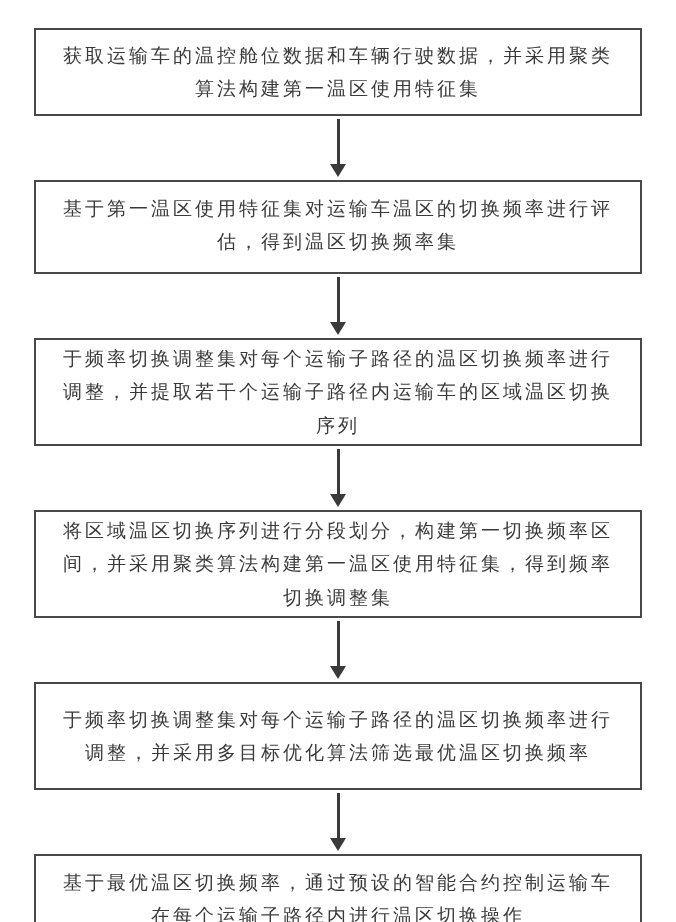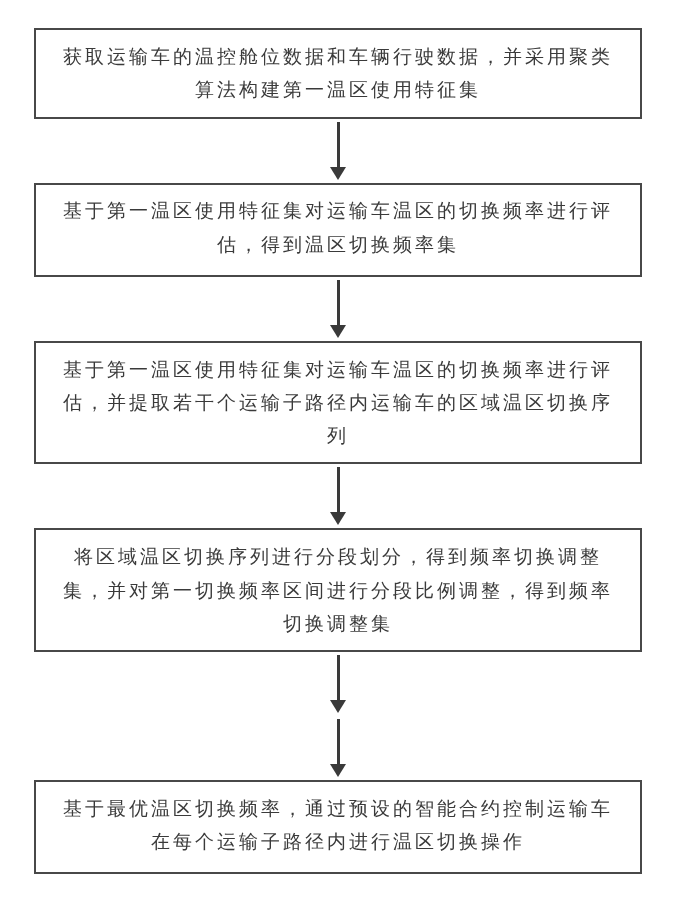--- a/index.html
+++ b/index.html
@@ -82,37 +82,40 @@
   <div class="step-box h2b">
     <span class="step-text">基于第一温区使用特征集对运输车温区的切换频率进行评估，得到温区切换频率集</span>
   </div>
 
   <div class="arrow">
     <div class="arrow-shaft"></div>
     <div class="arrow-head"></div>
   </div>
 
   <div class="step-box h3">
-    <span class="step-text">基于第一温区使用特征集对运输车温区的切换频率进行评估，并提取若干个运输子路径内运输车的区域温区切换序列</span>
+    <span class="step-text">于频率切换调整集对每个运输子路径的温区切换频率进行调整，并提取若干个运输子路径内运输车的区域温区切换序列</span>
   </div>
 
   <div class="arrow">
     <div class="arrow-shaft"></div>
     <div class="arrow-head"></div>
   </div>
 
   <div class="step-box h3">
-    <span class="step-text">将区域温区切换序列进行分段划分，得到频率切换调整集，并对第一切换频率区间进行分段比例调整，得到频率切换调整集</span>
+    <span class="step-text">将区域温区切换序列进行分段划分，构建第一切换频率区间，并采用聚类算法构建第一温区使用特征集，得到频率切换调整集</span>
   </div>
 
   <div class="arrow">
     <div class="arrow-shaft"></div>
     <div class="arrow-head"></div>
   </div>
 
+  <div class="step-box h3">
+    <span class="step-text">于频率切换调整集对每个运输子路径的温区切换频率进行调整，并采用多目标优化算法筛选最优温区切换频率</span>
+  </div>
 
   <div class="arrow">
     <div class="arrow-shaft"></div>
     <div class="arrow-head"></div>
   </div>
 
   <div class="step-box h2b">
     <span class="step-text">基于最优温区切换频率，通过预设的智能合约控制运输车在每个运输子路径内进行温区切换操作</span>
   </div>
 

